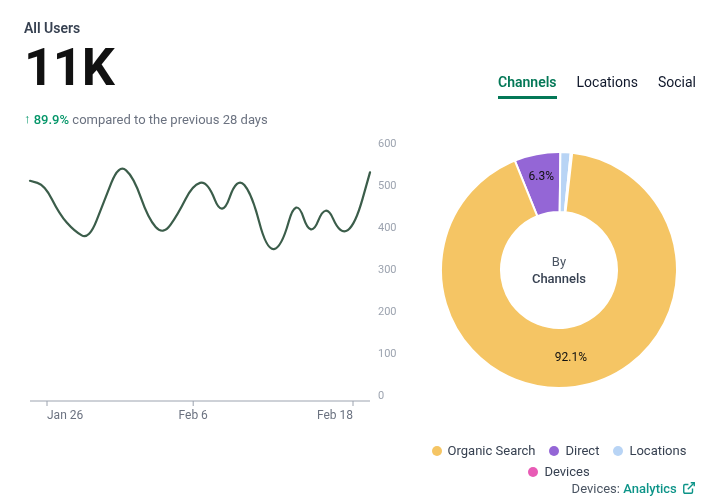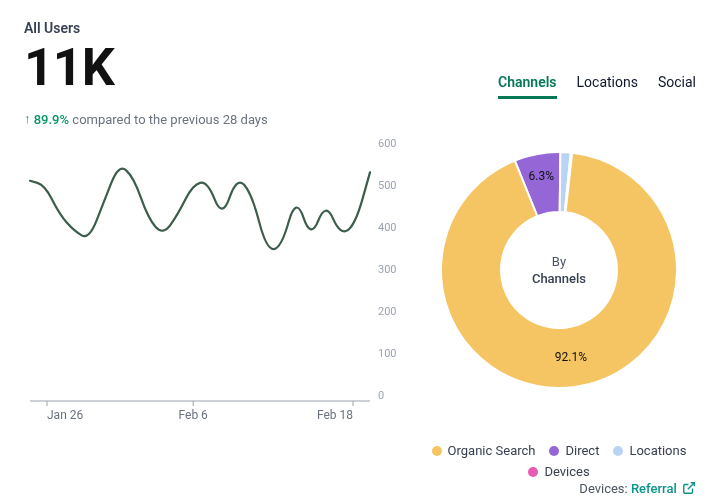--- a/index.html
+++ b/index.html
@@ -107,19 +107,19 @@
           </div>
           <div class="legend-item">
             <span class="swatch" style="background: rgb(232, 91, 181);"></span>
             <span>Devices</span>
           </div>
         </div>
     </div>
   </div>
 
   <div class="footer">
-    <span>Devices: </span><a href="#"><span>Referral</span> <span class="ext-icon"><svg width="14" height="14" viewBox="0 0 24 24" fill="none" stroke="#0d9488" stroke-width="2.4">
+    <span>Devices: </span><a href="#"><span>Analytics</span> <span class="ext-icon"><svg width="14" height="14" viewBox="0 0 24 24" fill="none" stroke="#0d9488" stroke-width="2.4">
             <path d="M18 13v6a2 2 0 0 1-2 2H5a2 2 0 0 1-2-2V8a2 2 0 0 1 2-2h6"></path>
             <polyline points="15 3 21 3 21 9"></polyline>
             <line x1="10" y1="14" x2="21" y2="3"></line>
           </svg></span></a>
   </div>
 </div>
 
 </body></html>

